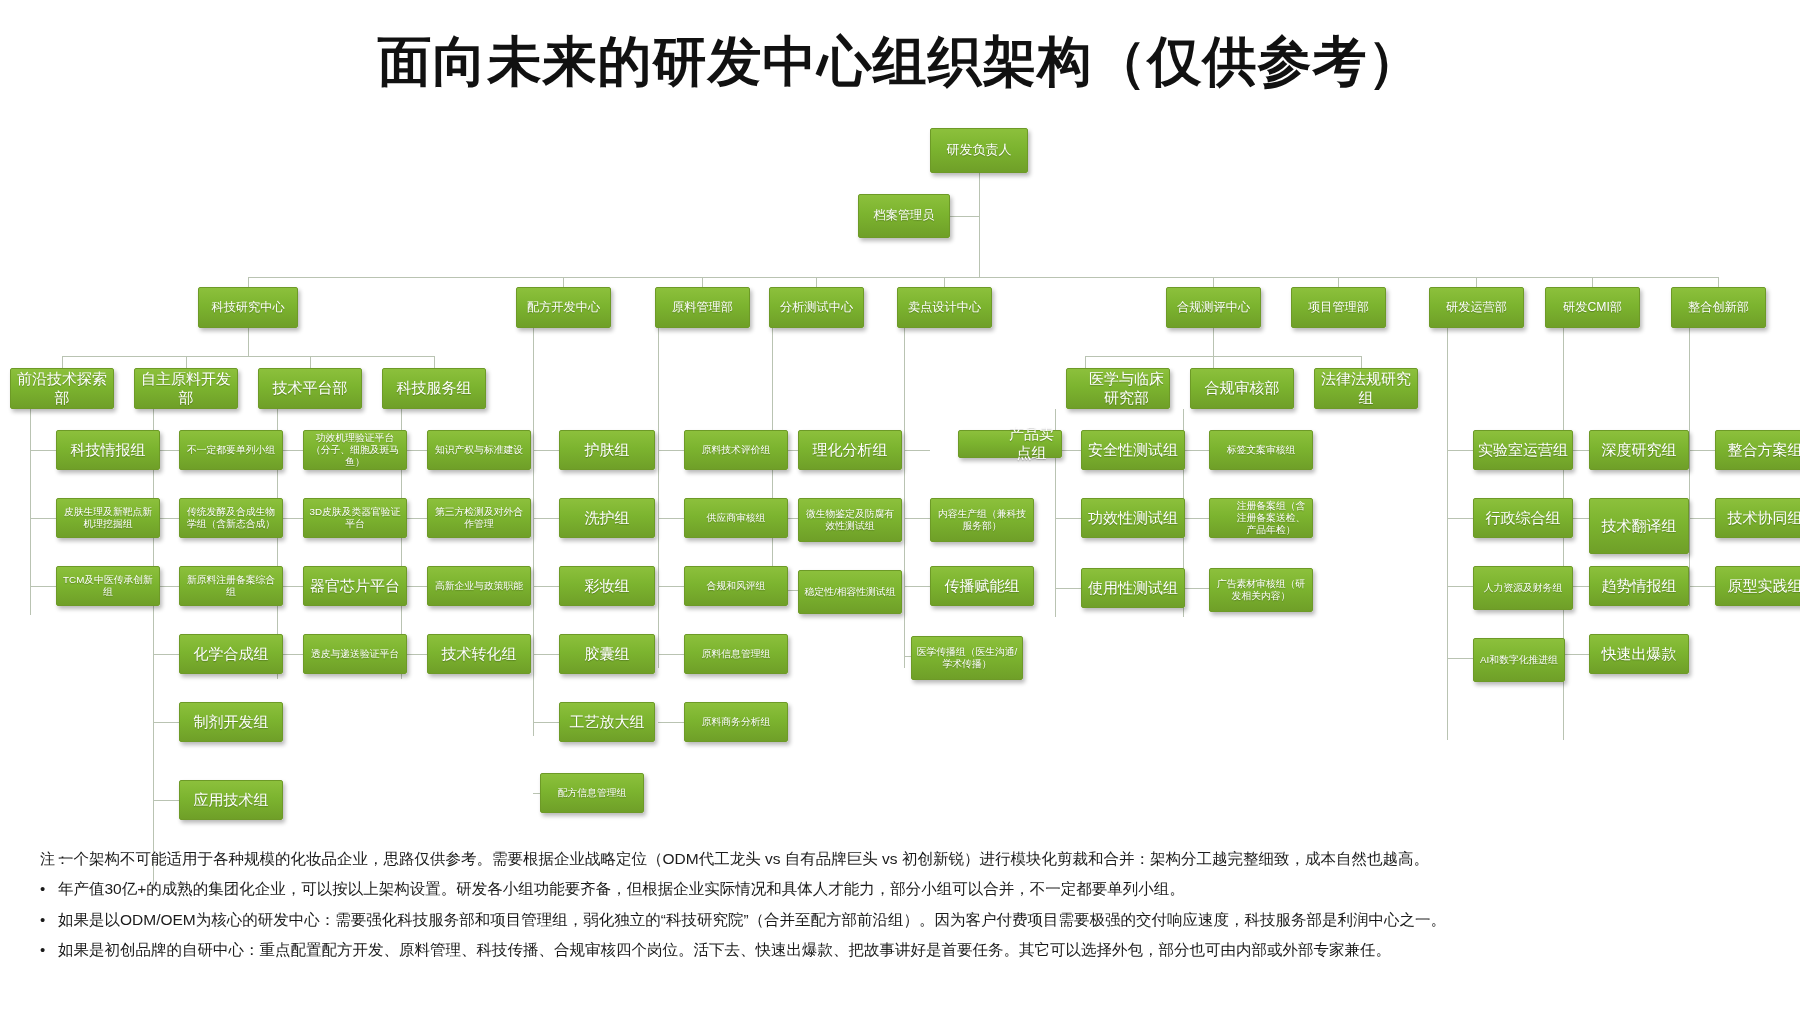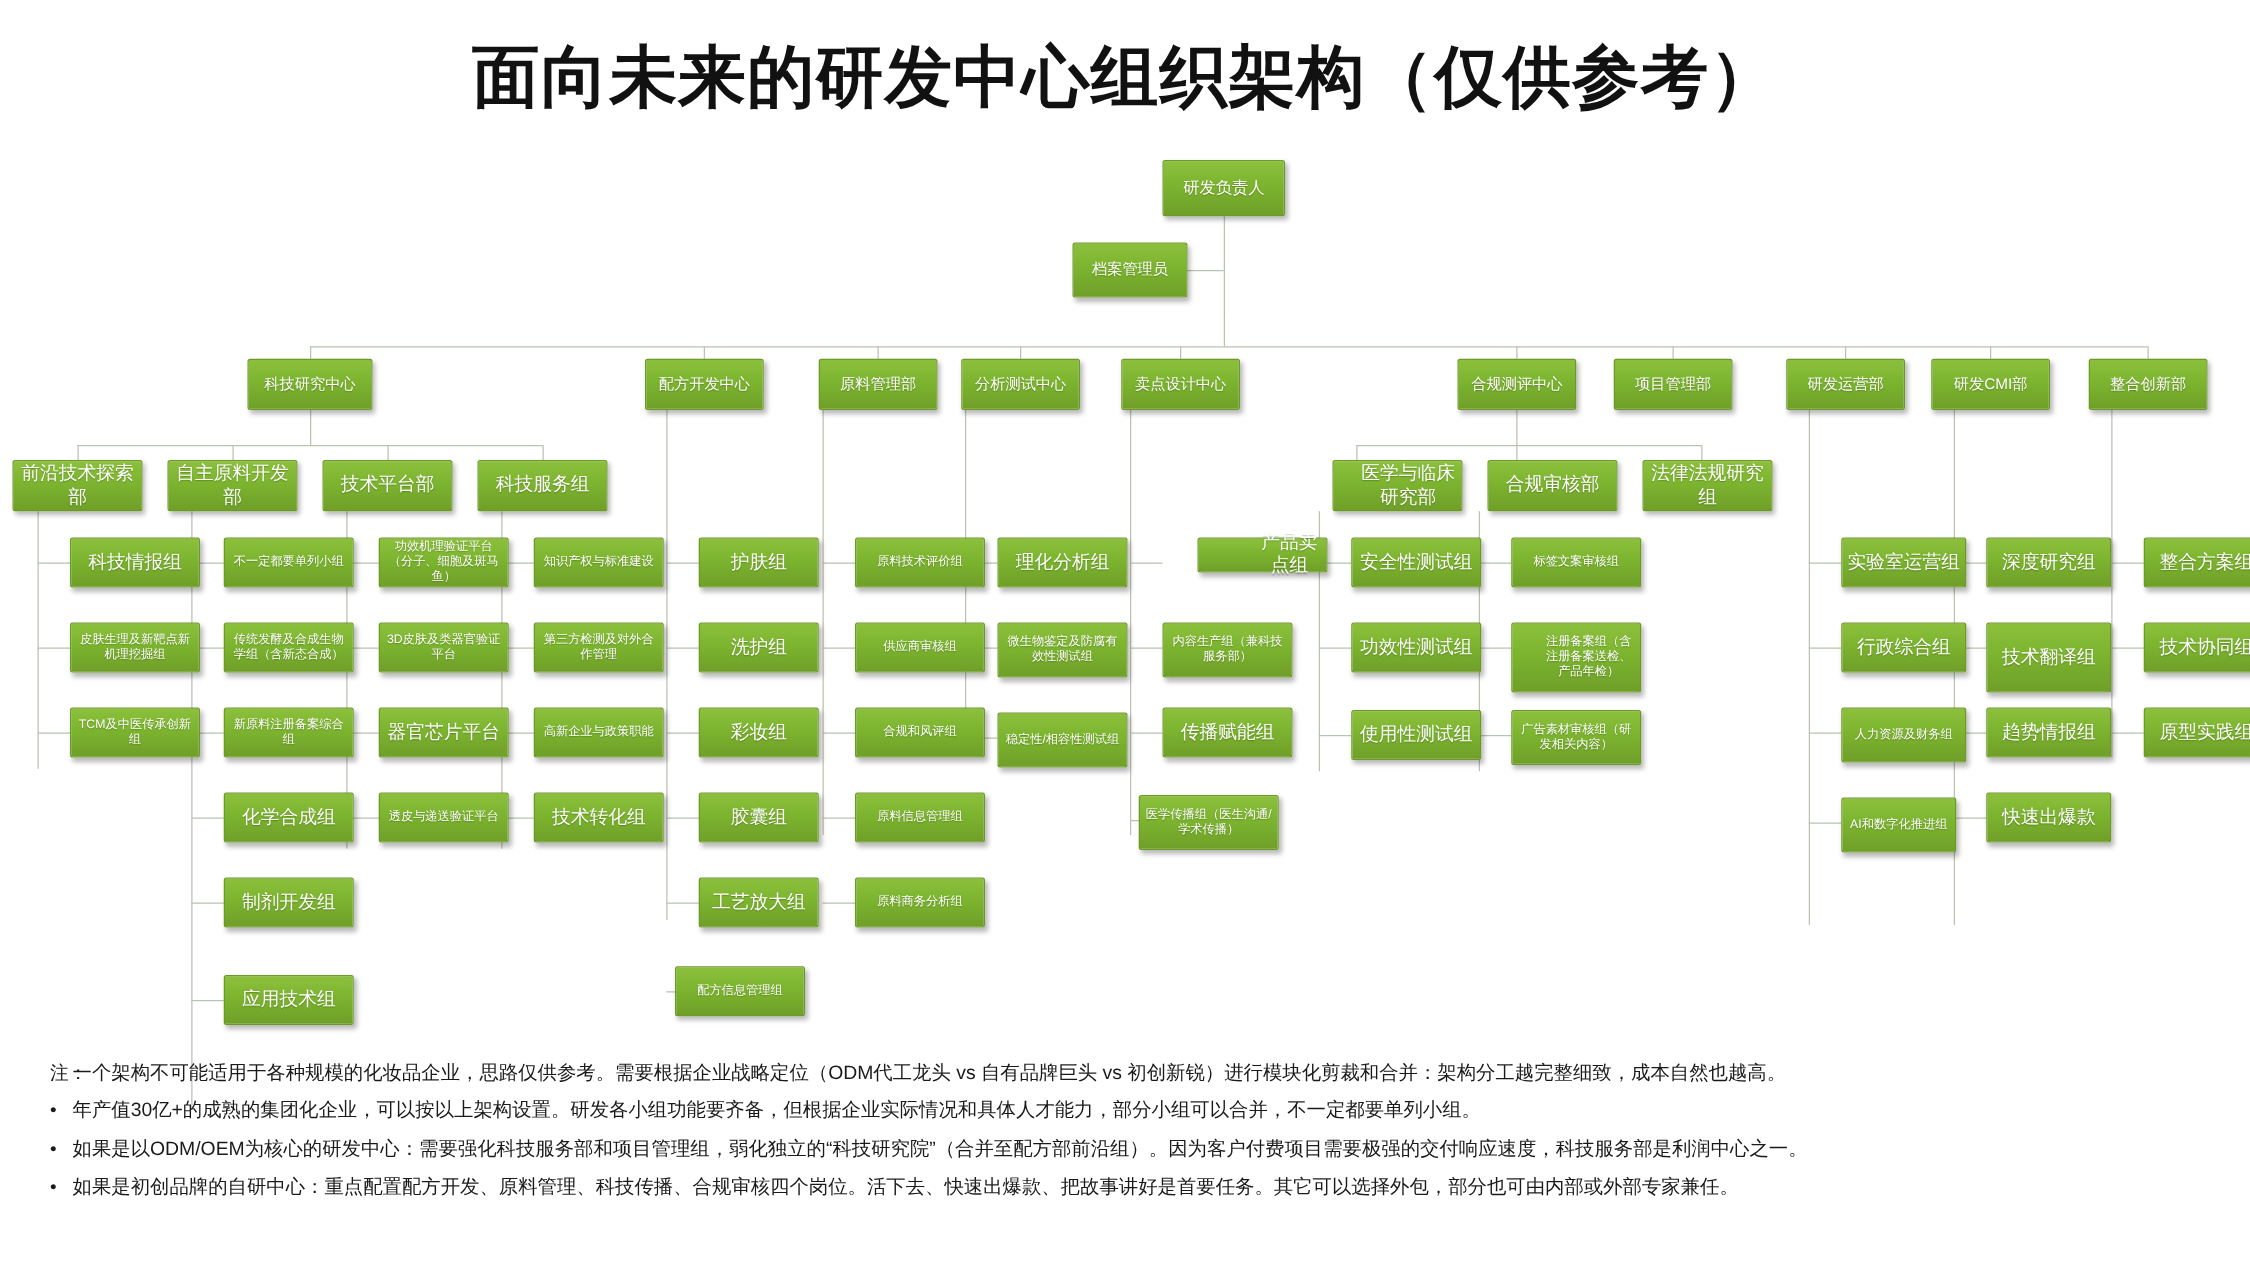--- a/index.html
+++ b/index.html
@@ -242,21 +242,21 @@
     <div class="node sm" style="left:958px;top:310px;width:104px;height:28px;padding-left:46px;">产品卖点组</div>
     <div class="node xs" style="left:930px;top:378px;width:104px;height:44px;">内容生产组（兼科技服务部）</div>
     <div class="node sm" style="left:930px;top:446px;width:104px;height:40px;">传播赋能组</div>
     <div class="node xs" style="left:911px;top:516px;width:112px;height:44px;">医学传播组（医生沟通/学术传播）</div>
 
     <div class="node sm" style="left:1081px;top:310px;width:104px;height:40px;">安全性测试组</div>
     <div class="node sm" style="left:1081px;top:378px;width:104px;height:40px;">功效性测试组</div>
     <div class="node sm" style="left:1081px;top:448px;width:104px;height:40px;">使用性测试组</div>
 
     <div class="node xs" style="left:1209px;top:310px;width:104px;height:40px;">标签文案审核组</div>
-    <div class="node xs" style="left:1209px;top:378px;width:104px;height:56px;padding-left:23px;">注册备案组（含注册备案送检、产品年检）</div>
+    <div class="node xs" style="left:1209px;top:378px;width:104px;height:40px;padding-left:23px;">注册备案组（含注册备案送检、产品年检）</div>
     <div class="node xs" style="left:1209px;top:448px;width:104px;height:44px;">广告素材审核组（研发相关内容）</div>
 
     <div class="node sm" style="left:1473px;top:310px;width:100px;height:40px;">实验室运营组</div>
     <div class="node sm" style="left:1473px;top:378px;width:100px;height:40px;">行政综合组</div>
     <div class="node xs" style="left:1473px;top:446px;width:100px;height:44px;">人力资源及财务组</div>
     <div class="node xs" style="left:1473px;top:518px;width:92px;height:44px;">AI和数字化推进组</div>
 
     <div class="node sm" style="left:1589px;top:310px;width:100px;height:40px;">深度研究组</div>
     <div class="node sm" style="left:1589px;top:378px;width:100px;height:56px;">技术翻译组</div>
     <div class="node sm" style="left:1589px;top:446px;width:100px;height:40px;">趋势情报组</div>

